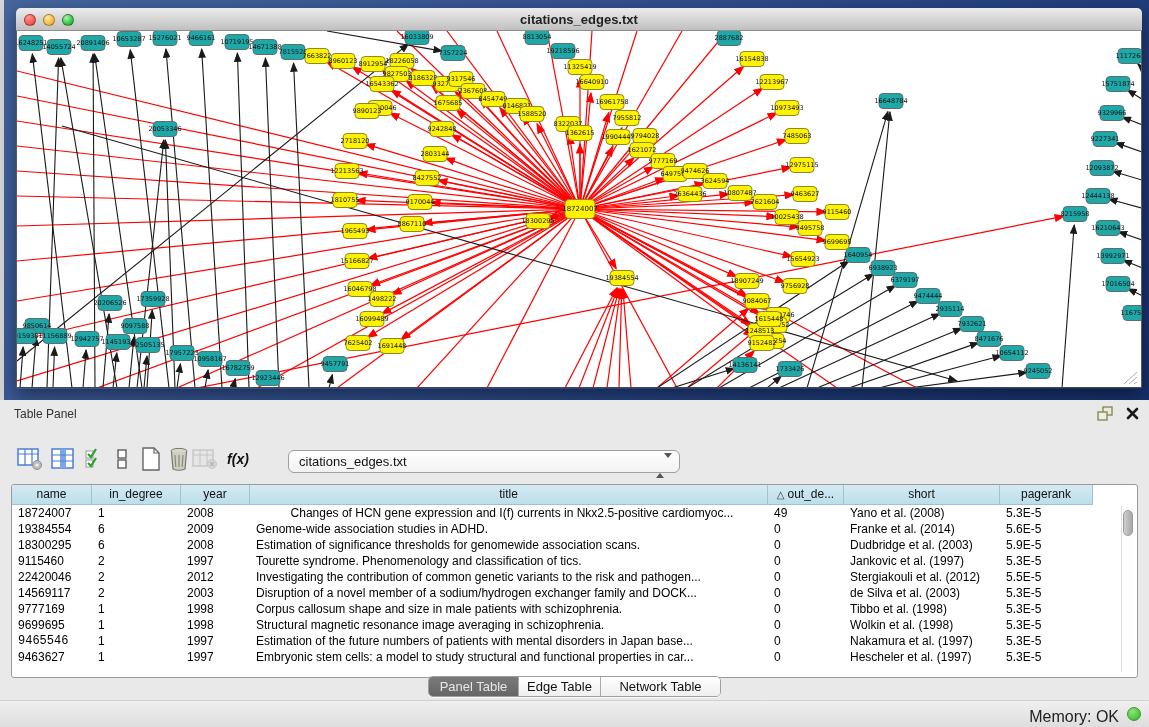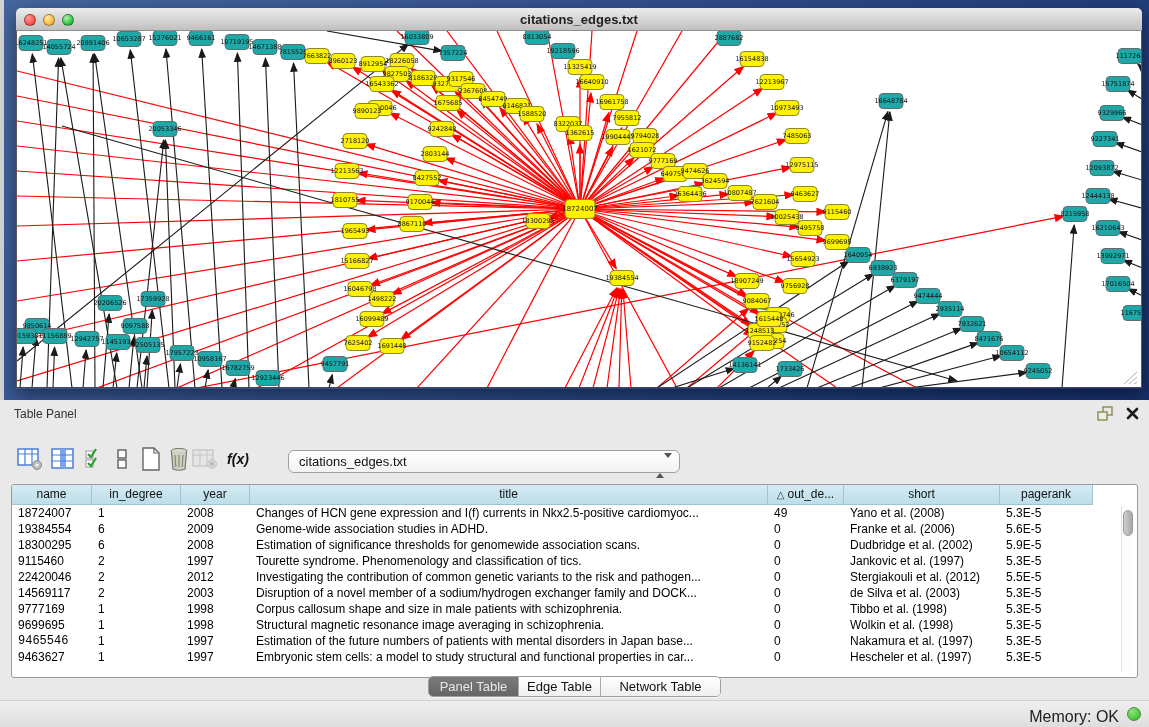--- a/index.html
+++ b/index.html
@@ -850,41 +850,41 @@
         <div class="th" style="width: 518px;">title</div>
         <div class="th" style="width: 76px;"><span class="sort-tri">△</span>out_de...</div>
         <div class="th" style="width: 156px;">short</div>
         <div class="th" style="width: 93px;">pagerank</div>
       </div>
     <div class="tbody" id="tbody">
         <div class="tr">
           <div class="td" style="width: 80px;">18724007</div>
           <div class="td" style="width: 89px;">1</div>
           <div class="td" style="width: 69px;">2008</div>
-          <div class="td" style="width: 518px;">Changes of HCN gene expression and I(f) currents in Nkx2.5-positive cardiomyoc...</div>
+          <div class="td" style="width: 518px; text-align: center;">Changes of HCN gene expression and I(f) currents in Nkx2.5-positive cardiomyoc...</div>
           <div class="td" style="width: 76px;">49</div>
           <div class="td" style="width: 156px;">Yano et al. (2008)</div>
           <div class="td" style="width: 93px;">5.3E-5</div>
         </div>
         <div class="tr">
           <div class="td" style="width: 80px;">19384554</div>
           <div class="td" style="width: 89px;">6</div>
           <div class="td" style="width: 69px;">2009</div>
           <div class="td" style="width: 518px;">Genome-wide association studies in ADHD.</div>
           <div class="td" style="width: 76px;">0</div>
-          <div class="td" style="width: 156px;">Franke et al. (2006)</div>
+          <div class="td" style="width: 156px;">Franke et al. (2014)</div>
           <div class="td" style="width: 93px;">5.6E-5</div>
         </div>
         <div class="tr">
           <div class="td" style="width: 80px;">18300295</div>
           <div class="td" style="width: 89px;">6</div>
           <div class="td" style="width: 69px;">2008</div>
           <div class="td" style="width: 518px;">Estimation of significance thresholds for genomewide association scans.</div>
           <div class="td" style="width: 76px;">0</div>
-          <div class="td" style="width: 156px;">Dudbridge et al. (2002)</div>
+          <div class="td" style="width: 156px;">Dudbridge et al. (2003)</div>
           <div class="td" style="width: 93px;">5.9E-5</div>
         </div>
         <div class="tr">
           <div class="td" style="width: 80px;">9115460</div>
           <div class="td" style="width: 89px;">2</div>
           <div class="td" style="width: 69px;">1997</div>
           <div class="td" style="width: 518px;">Tourette syndrome. Phenomenology and classification of tics.</div>
           <div class="td" style="width: 76px;">0</div>
           <div class="td" style="width: 156px;">Jankovic et al. (1997)</div>
           <div class="td" style="width: 93px;">5.3E-5</div>

